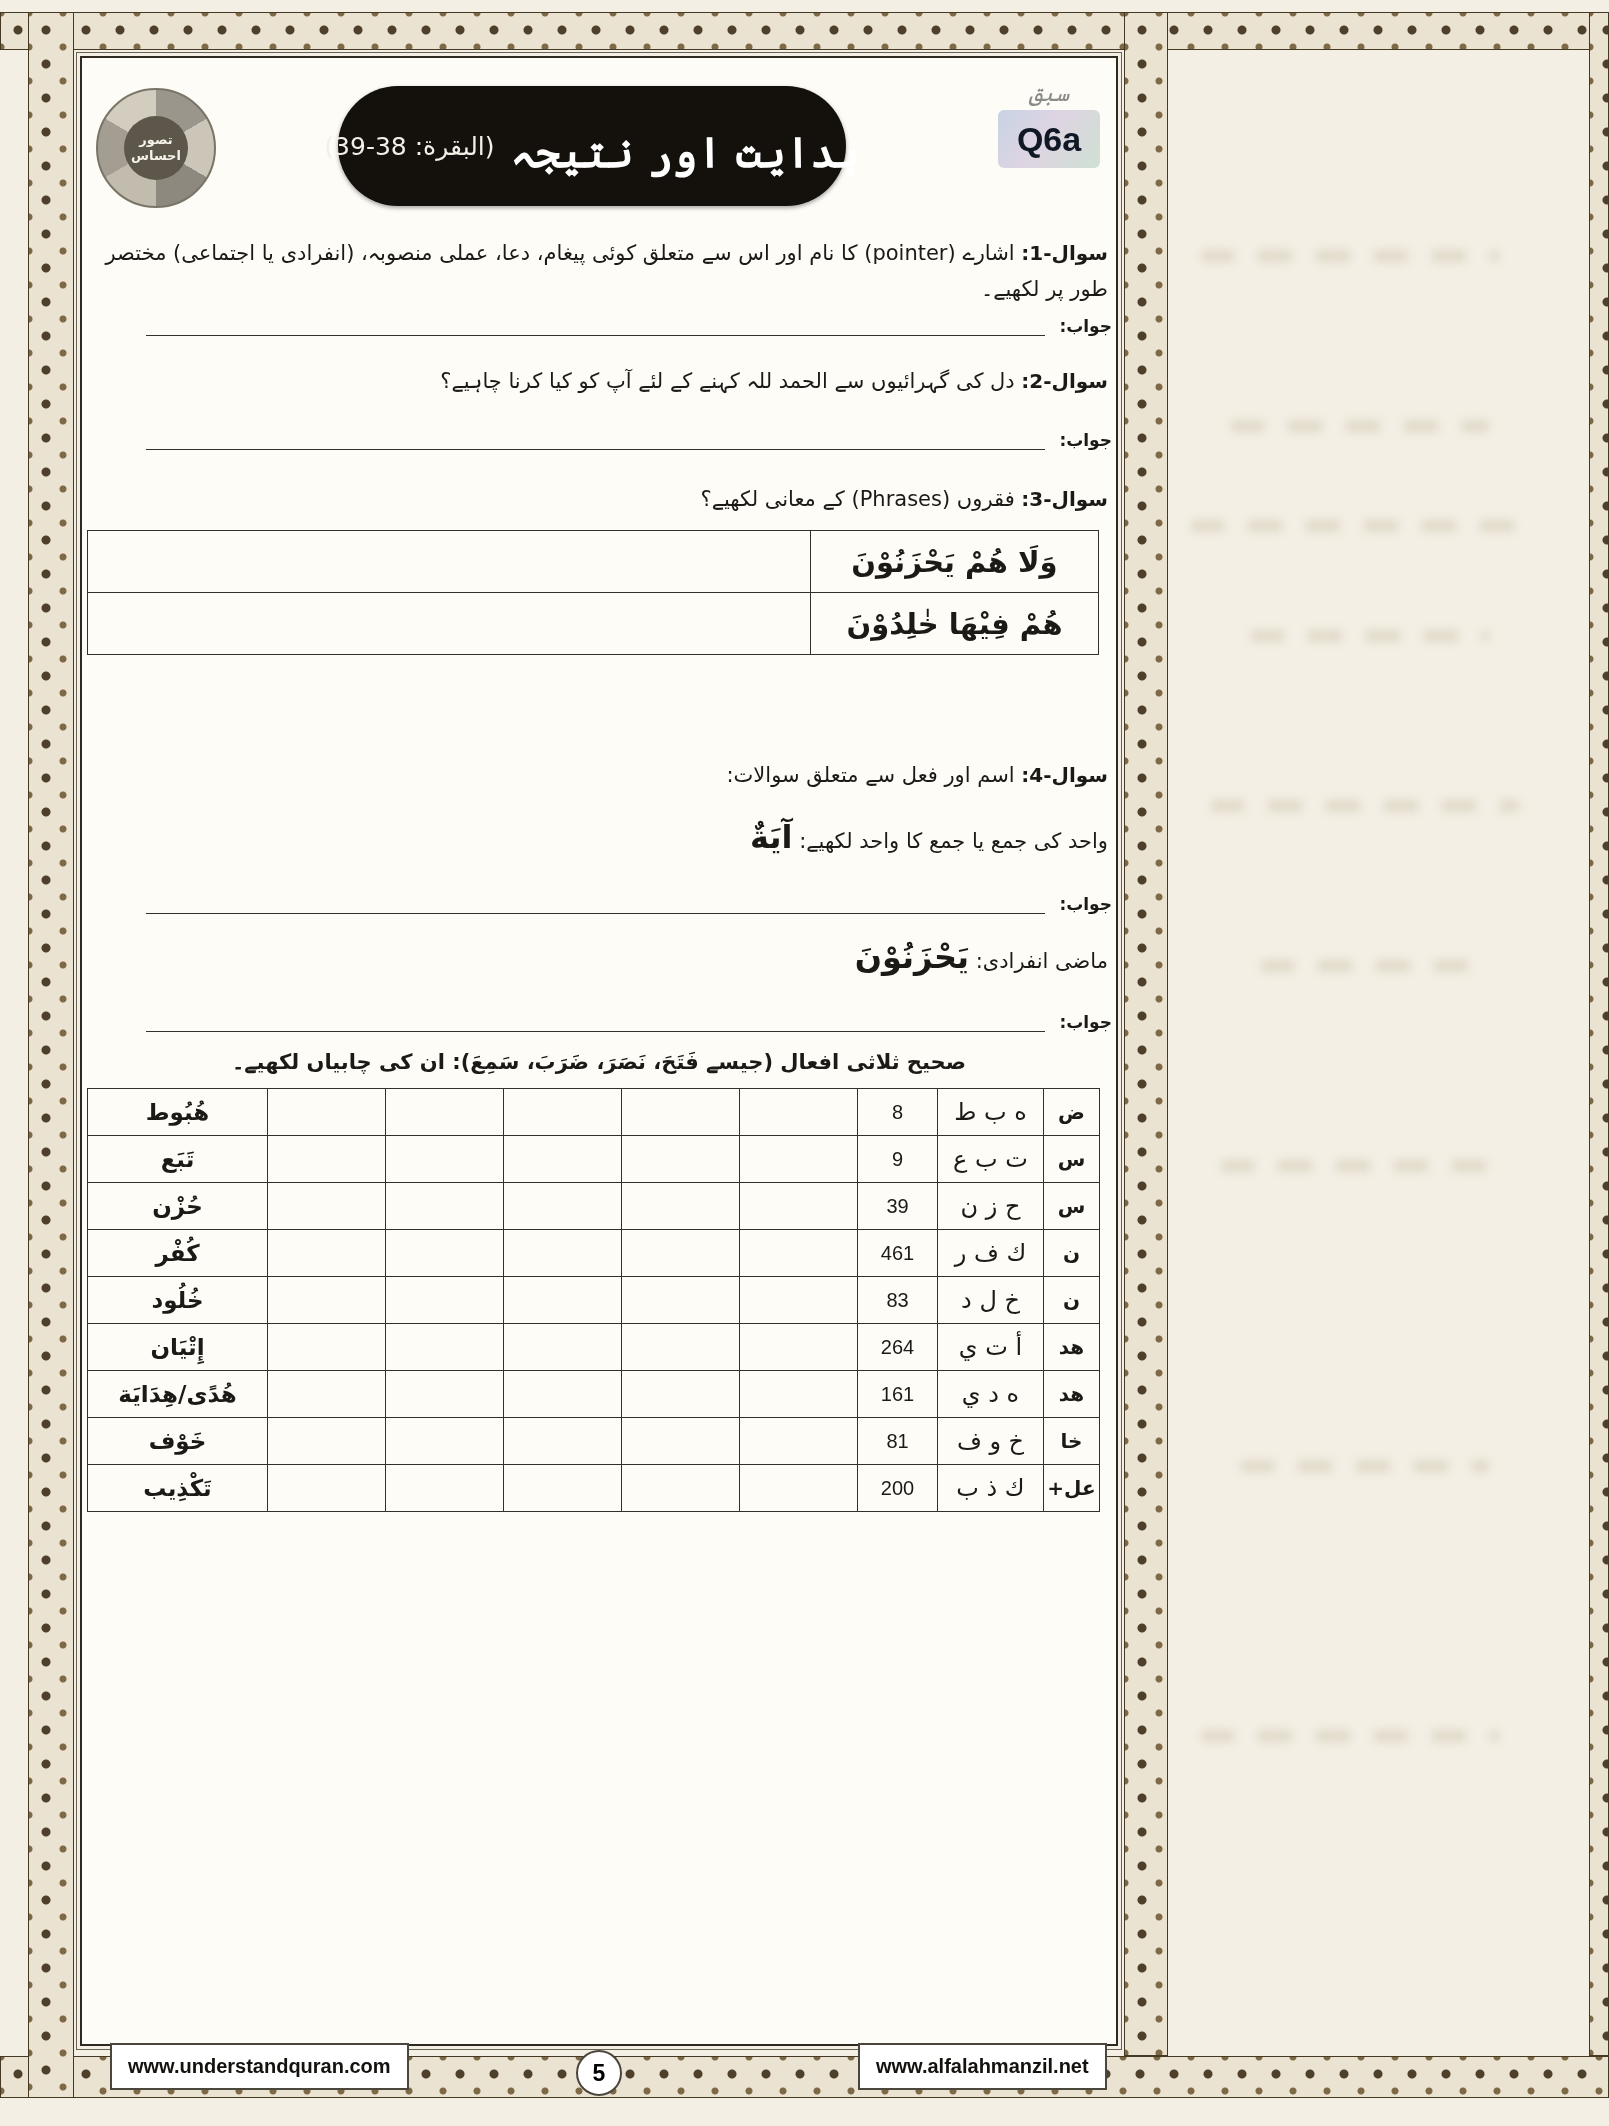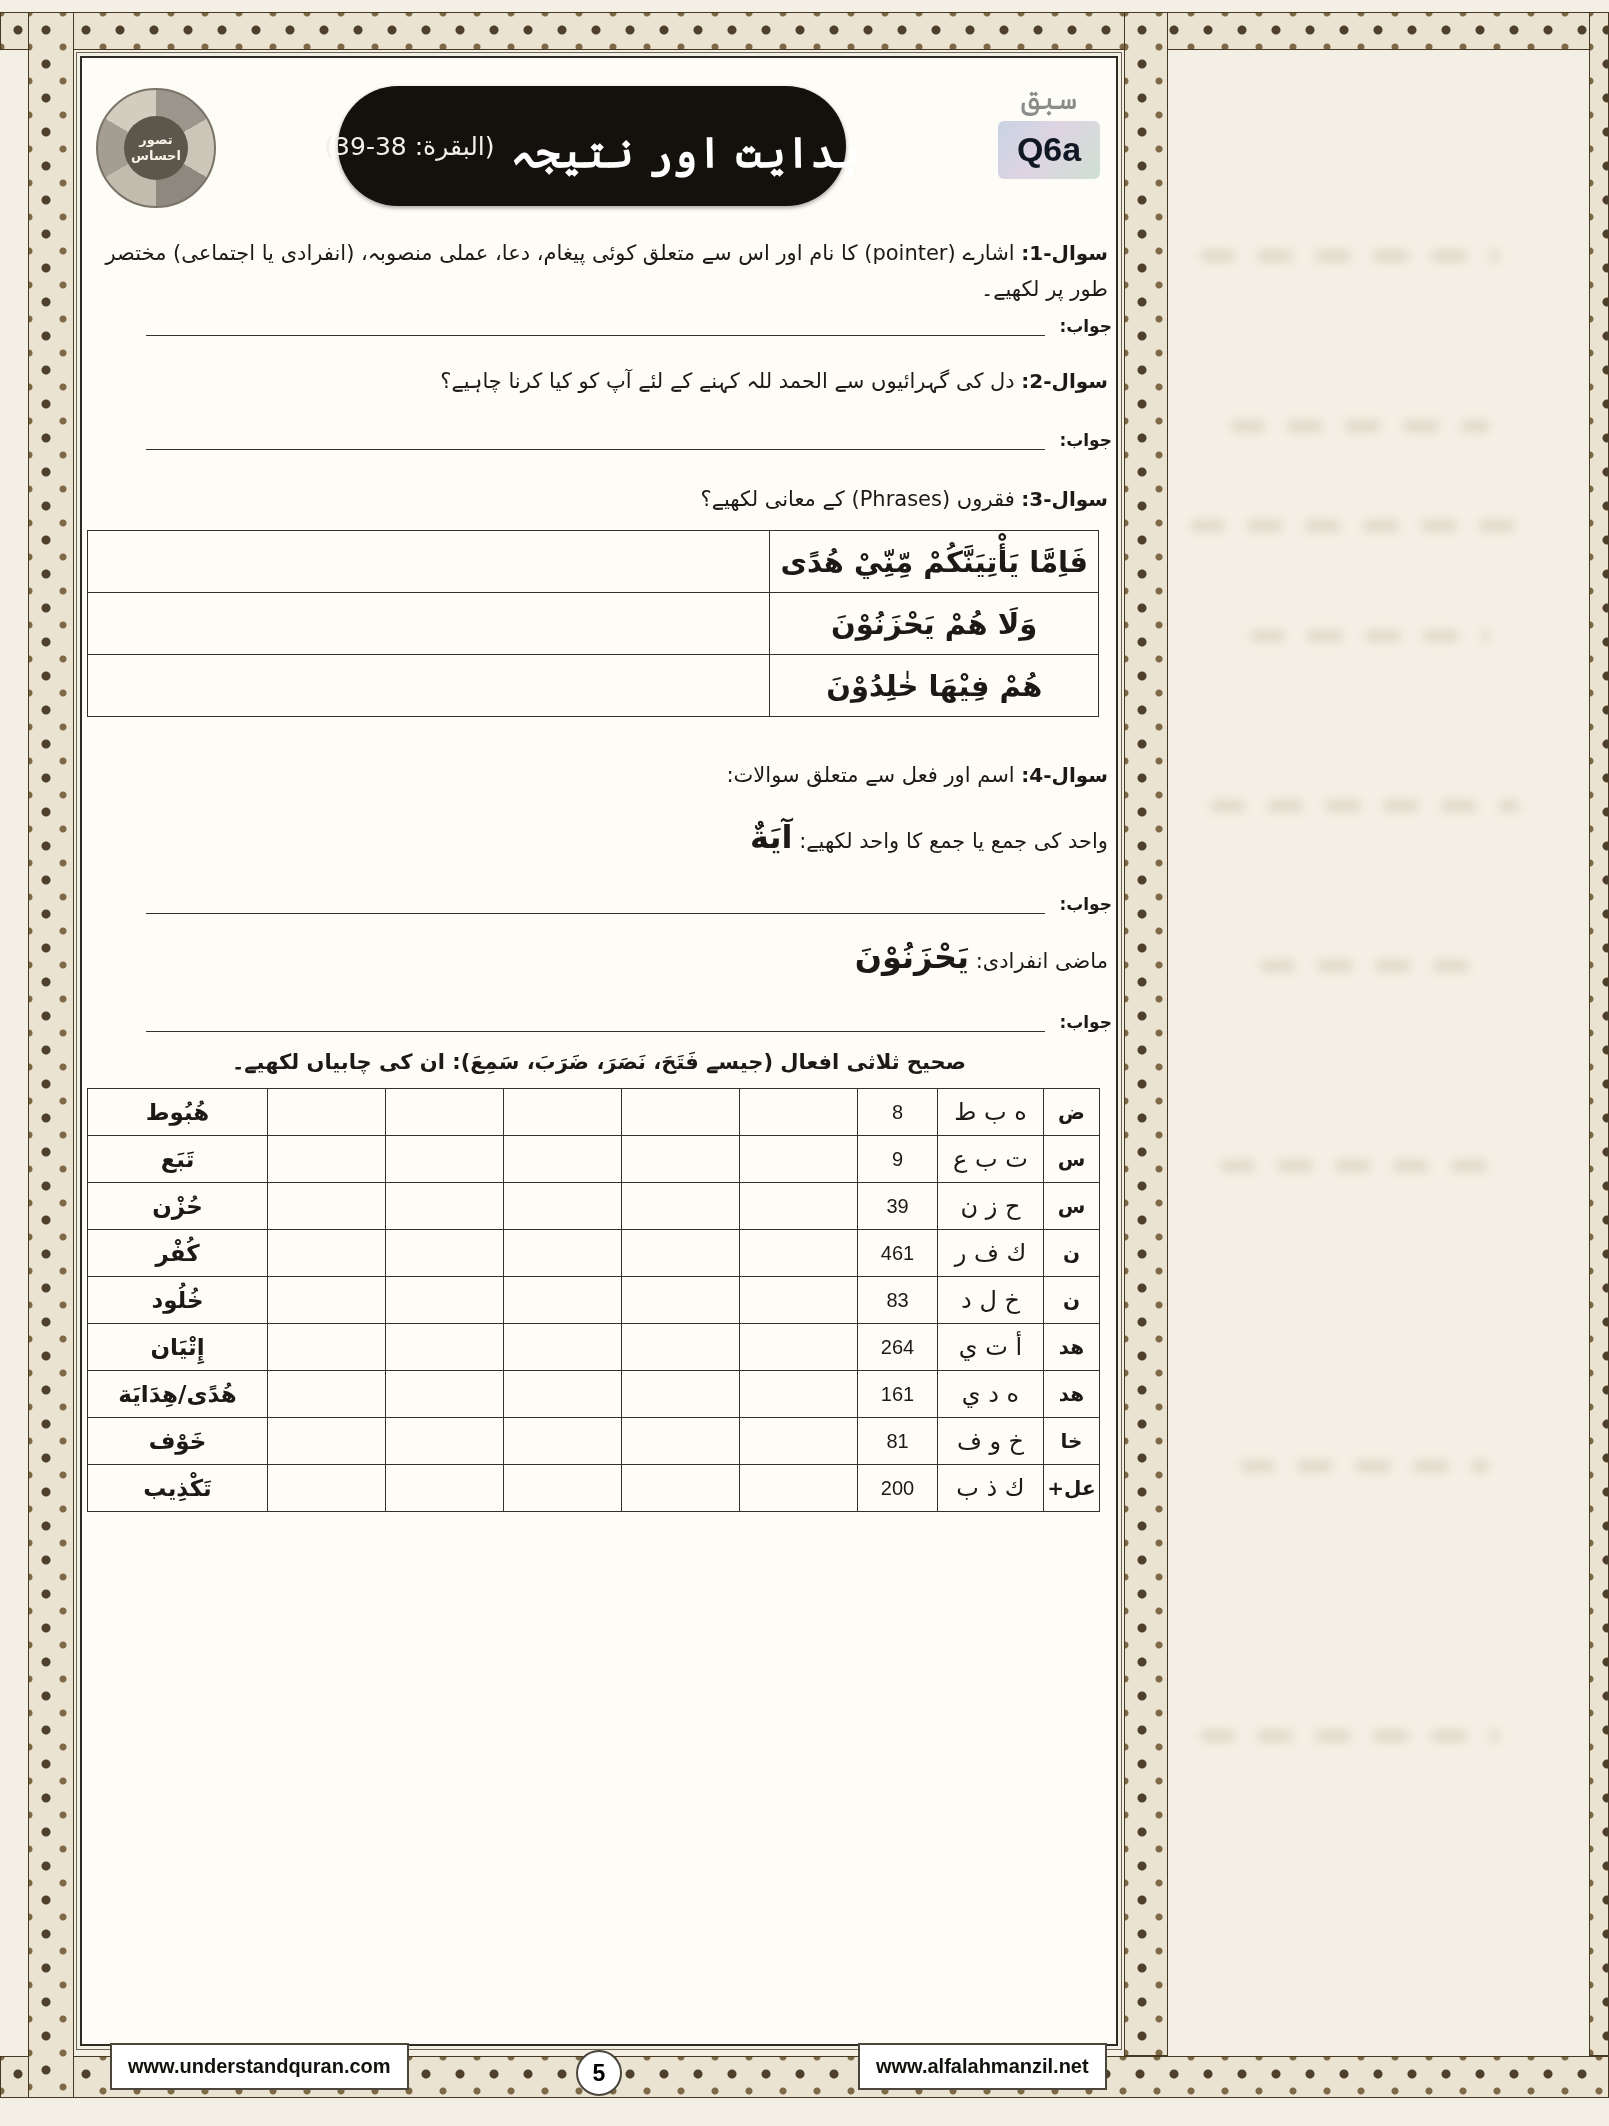--- a/index.html
+++ b/index.html
@@ -77,21 +77,21 @@
   .banner {
     left:256px; top:28px; width:508px; height:120px;
     background:#14110d; border-radius:62px;
     display:flex; align-items:center; justify-content:center; gap:16px;
     color:#ffffff; padding:0 26px;
     box-shadow:0 2px 4px rgba(0,0,0,.35);
   }
   .banner .t { font-size:42px; font-weight:bold; font-family:"DejaVu Serif", serif; white-space:nowrap;margin-top:12px; }
   .banner .r { font-size:25px; white-space:nowrap; color:#f3efe6; }
   .lesson { left:auto; right:auto; left:916px; top:22px; width:102px; text-align:center; }
-  .lesson-word { font-size:32px; color:#8b8b8b; font-family:"DejaVu Serif", serif; line-height:1.15; }
+  .lesson-word { font-size:23px; color:#8b8b8b; font-family:"DejaVu Serif", serif; line-height:1.15;font-style:italic; }
   .lesson-code {
     margin-top:4px; height:58px;
     background:linear-gradient(125deg,#c8d3e4 0%, #ded4e2 45%, #cfe0d3 100%);
     border-radius:6px;
     display:flex; align-items:center; justify-content:center;
     font-size:34px; font-weight:bold; color:#101826;
     font-family:"Liberation Sans", sans-serif;
   }
 
   
@@ -204,24 +204,20 @@
       <span class="fill"></span>
     </div>
 
     <div class="abs qtext" style="top:424px;">
       <b>سوال-3:</b>
       <span>فقروں (Phrases) کے معانی لکھیے؟</span>
     </div>
 
     <table class="abs phrases">
       <tbody>
-          <tr>
-        <td class="phrase">فَاِمَّا يَأْتِيَنَّكُمْ مِّنِّيْ هُدًى</td>
-        <td></td>
-      </tr>
       <tr>
         <td class="phrase">وَلَا هُمْ يَحْزَنُوْنَ</td>
         <td></td>
       </tr>
       <tr>
         <td class="phrase">هُمْ فِيْهَا خٰلِدُوْنَ</td>
         <td></td>
       </tr>
     </tbody>
       </table>

